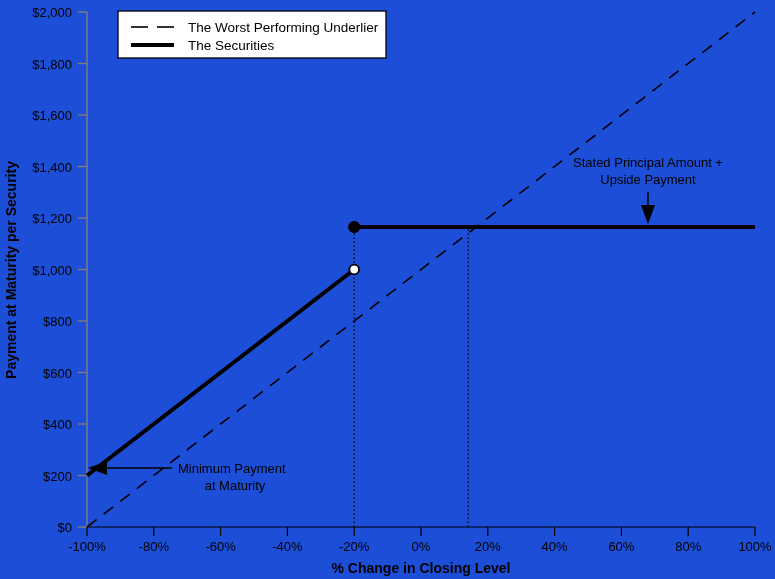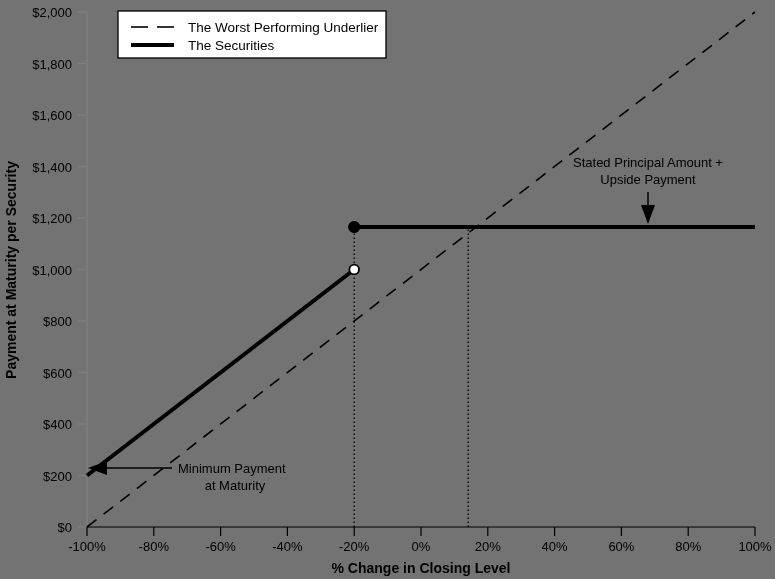--- a/index.html
+++ b/index.html
@@ -4,21 +4,21 @@
 <style>
   html, body {
     margin: 0;
     padding: 0;
     background: #ffffff;
   }
   #chart-root {
     position: relative;
     width: 775px;
     height: 579px;
-    background: #737373;
+    background: #1d4ed8;
     font-family: "Liberation Sans", sans-serif;
     overflow: hidden;
   }
   svg.chart-canvas {
     position: absolute;
     left: 0;
     top: 0;
     width: 775px;
     height: 579px;
   }

